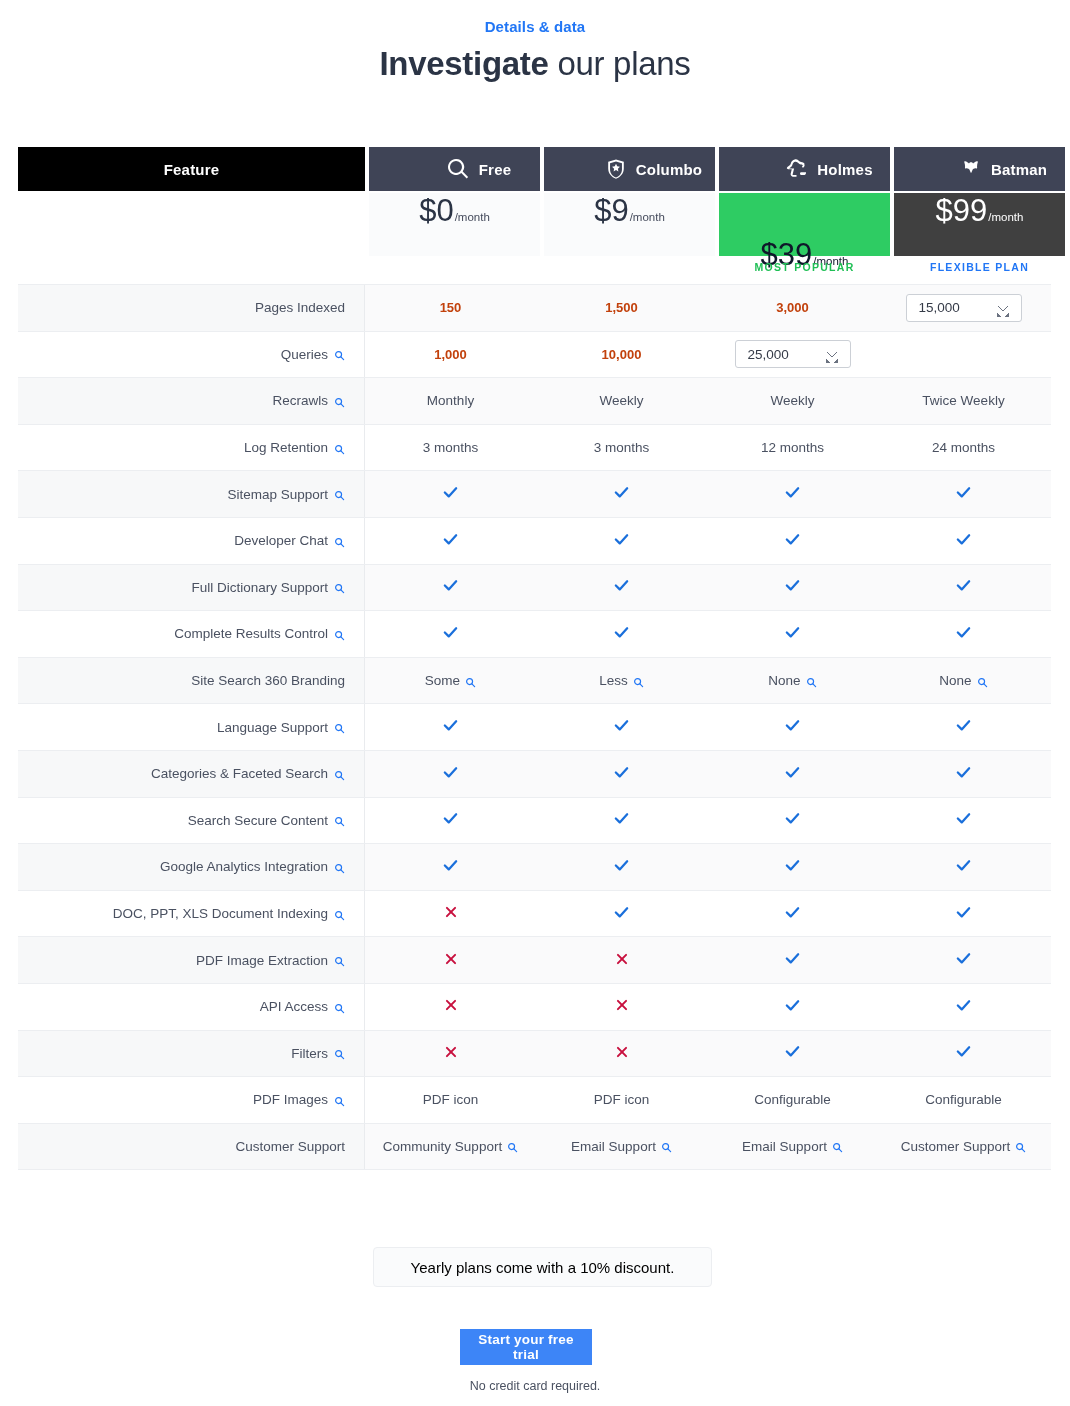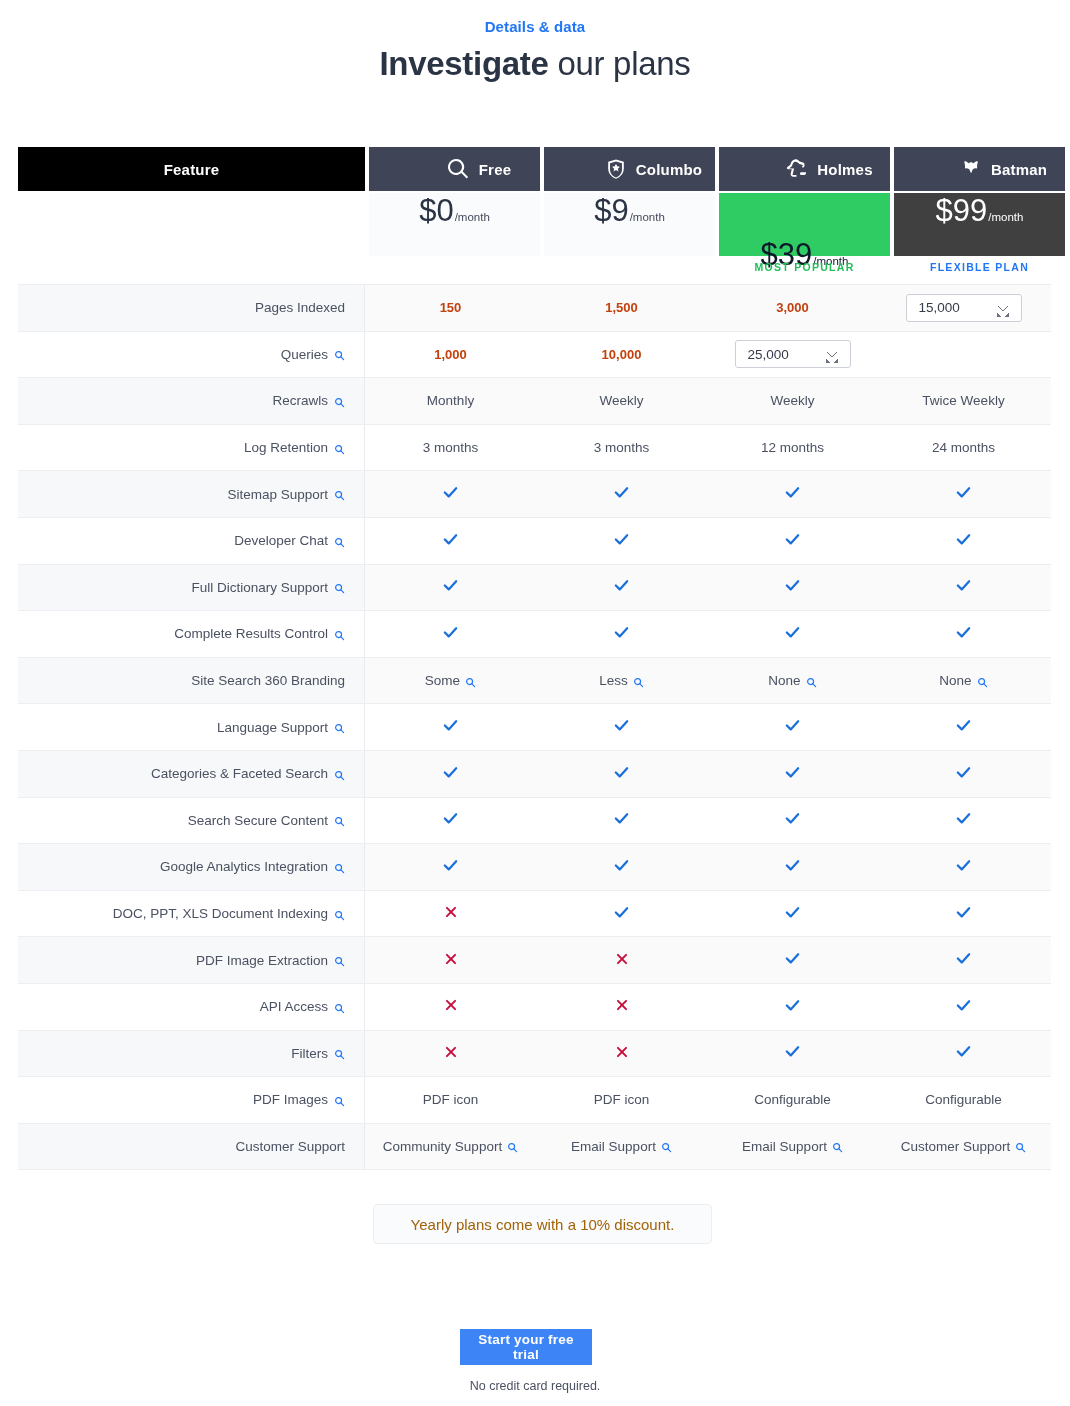--- a/index.html
+++ b/index.html
@@ -110,25 +110,25 @@
       linear-gradient(-45deg, #6b7280 42%, transparent 42%);
     background-position:
       calc(100% - 18px) 11px, calc(100% - 12px) 11px,
       calc(100% - 18px) 17px, calc(100% - 12px) 17px;
     background-size: 6px 5px, 6px 5px, 6px 5px, 6px 5px;
     background-repeat: no-repeat;
   }
 
   
   .note {
-    position: absolute; left: 373px; top: 1204px;
+    position: absolute; left: 373px; top: 1247px;
     width: 339px; height: 40px;
     background: #fafbfc; border: 1px solid #eceef1; border-radius: 4px;
     display: flex; align-items: center; justify-content: center;
-    font-size: 15px; color: #a16207;
+    font-size: 15px; color: #000000;
   }
   .cta {
     position: absolute; left: 460px; top: 1329px;
     width: 132px; height: 36px; border: none; border-radius: 0;
     background: #3d85f7; color: #fff;
     font-family: "Liberation Sans", sans-serif;
     font-size: 13.5px; font-weight: bold; letter-spacing: .2px;
     cursor: pointer;
   }
   .subnote {

